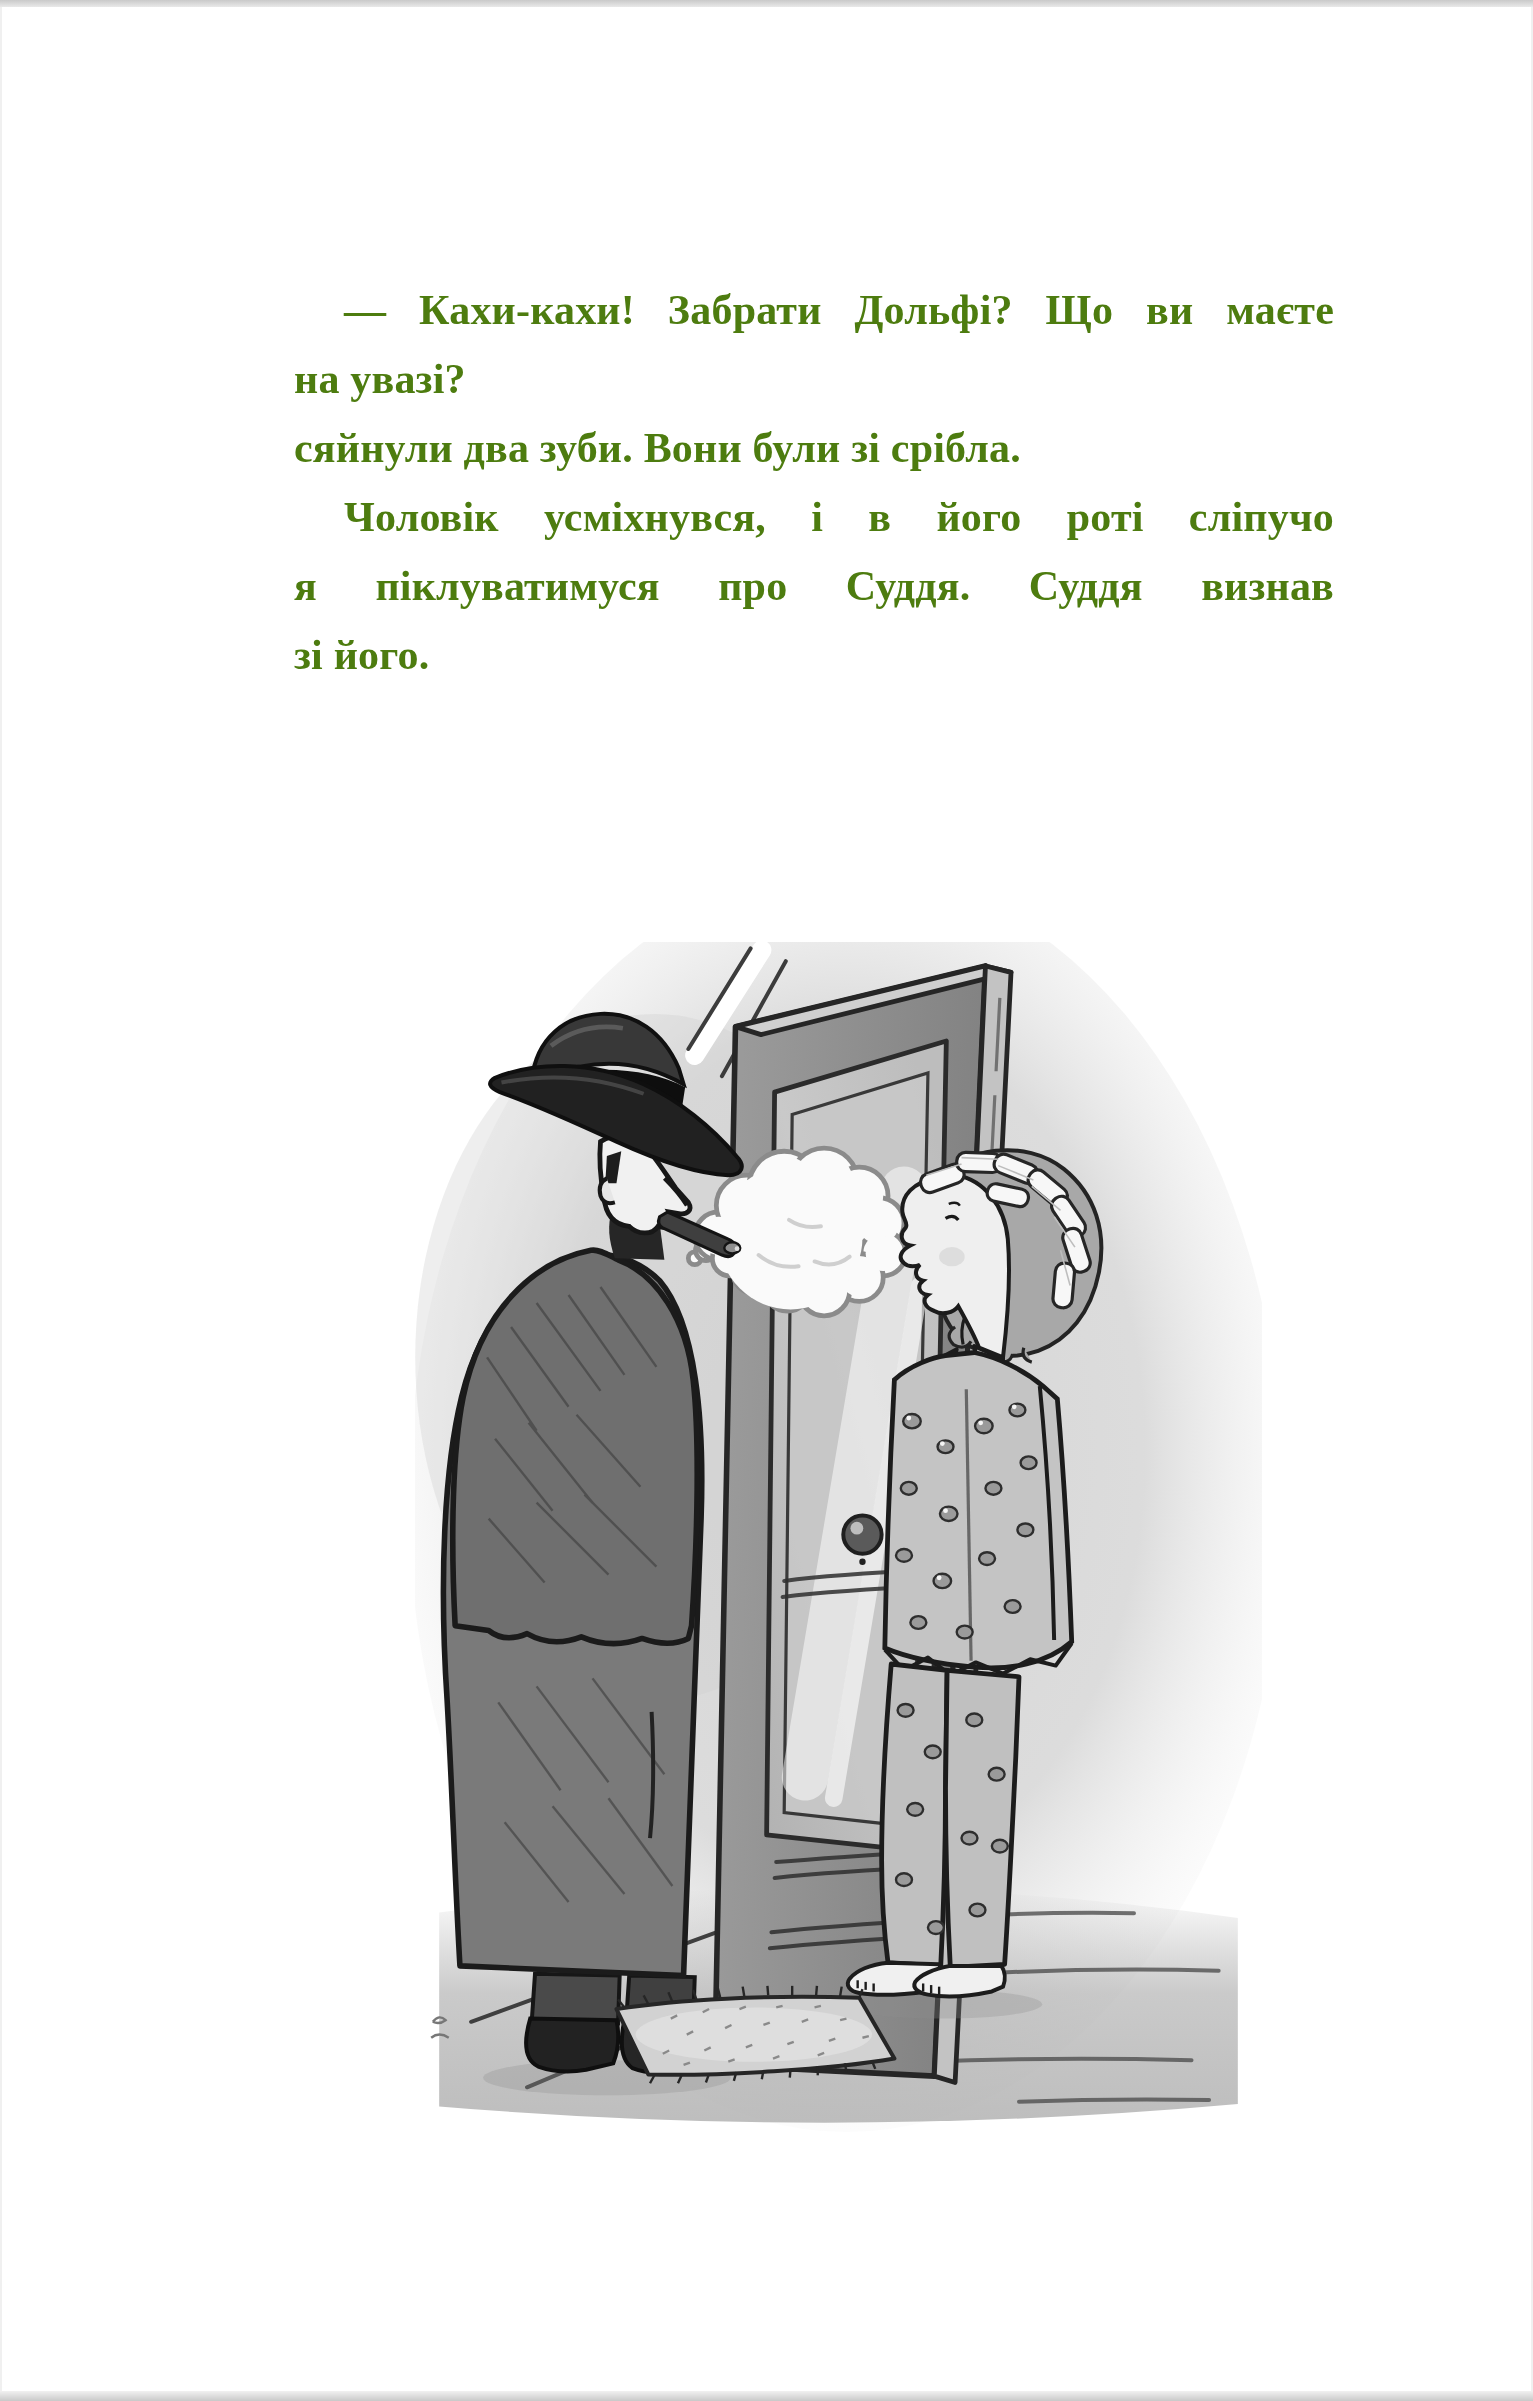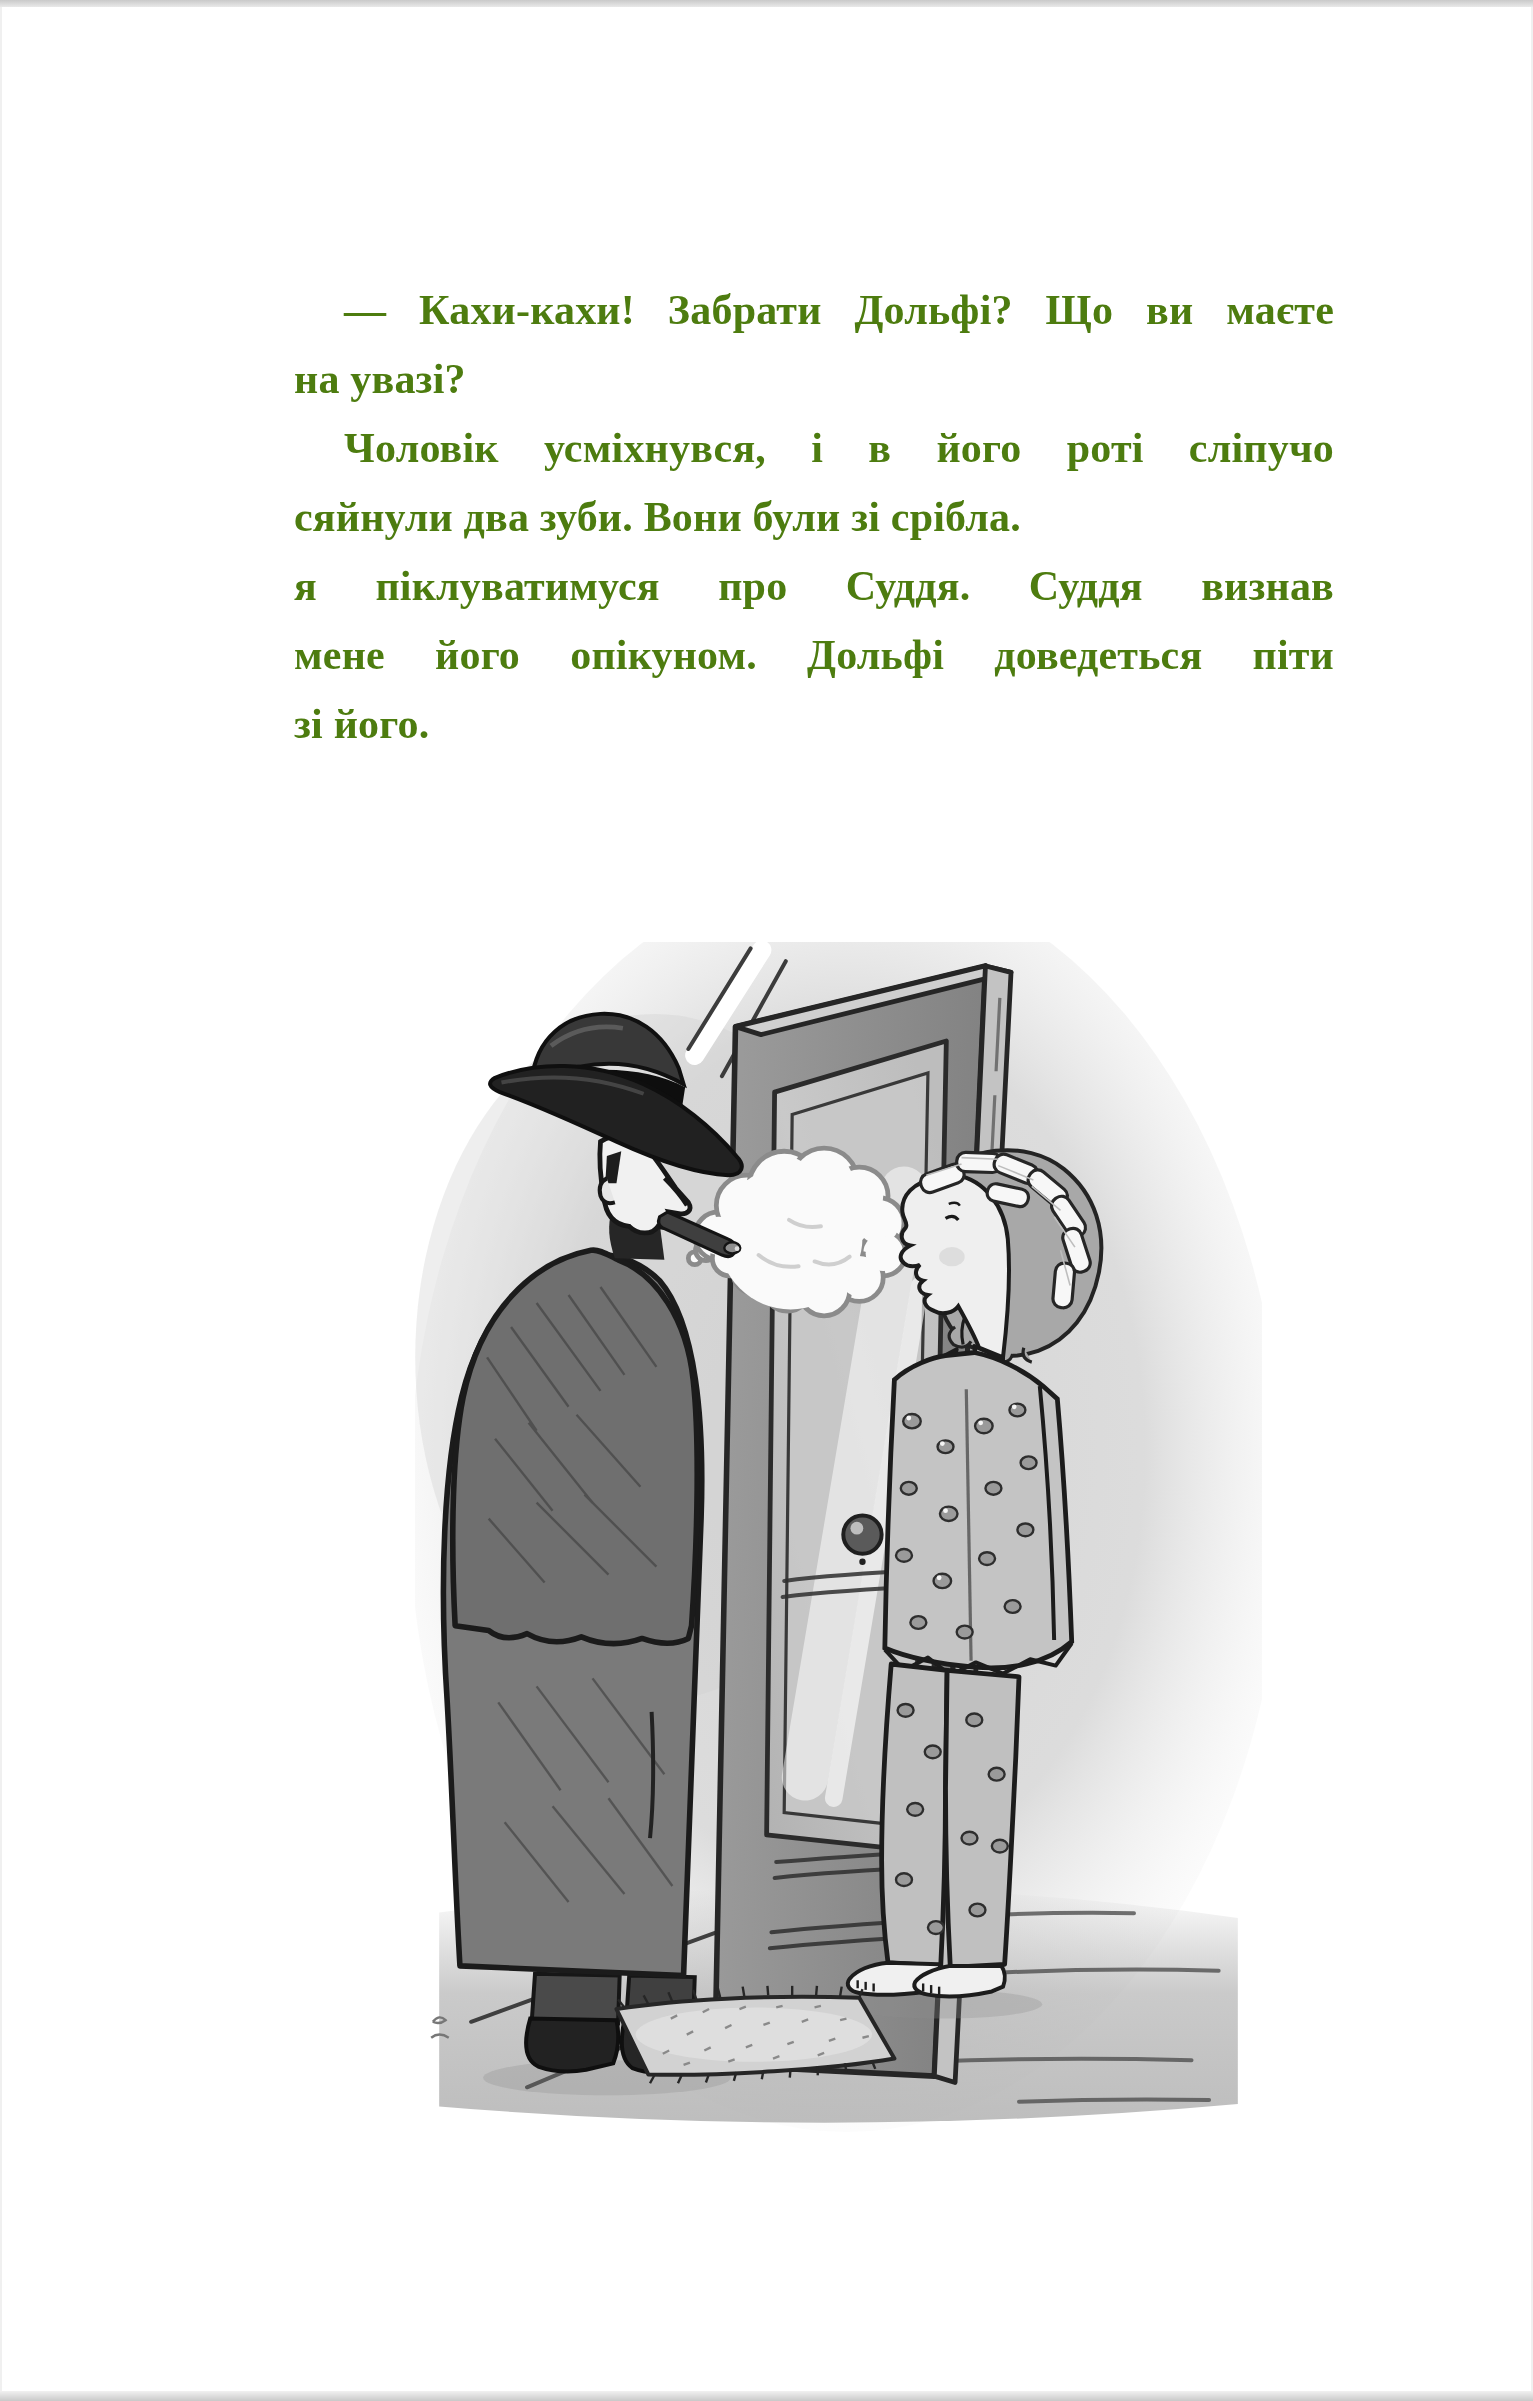--- a/index.html
+++ b/index.html
@@ -39,24 +39,23 @@
 <body>
 
 <div class="edge-top"></div>
 <div class="edge-left"></div>
 <div class="edge-right"></div>
 <div class="edge-bottom"></div>
 
 <div class="page-text">
   <span class="tline indent">— Кахи-кахи! Забрати Дольфі? Що ви маєте</span>
   <span class="tline last">на увазі?</span>
+  <span class="tline last">сяйнули два зуби. Вони були зі срібла.</span>
   <span class="tline indent">Чоловік усміхнувся, і в його роті сліпучо</span>
-  <span class="tline last">сяйнули два зуби. Вони були зі срібла.</span>
   <span class="tline">я піклуватимуся про Суддя. Суддя визнав</span>
-  <span class="tline">мене його опікуном. Дольфі доведеться піти</span>
   <span class="tline last">зі його.</span>
 </div>
 
 <div class="illustration-wrap">
 <svg viewBox="0 0 1060 1500" role="img" aria-label="Чорно-біла ілюстрація: чоловік у капелюсі та довгому плащі з сигарою в роті стоїть біля відчинених дверей навпроти жінки в піжамі в горошок із бігуді у волоссі; між ними хмарка диму, під дверима лежить килимок.">
   <defs>
     <radialGradient id="gVig" cx="50%" cy="46%" r="62%">
       <stop offset="0%" stop-color="#d2d2d2" stop-opacity="0.95"></stop>
       <stop offset="55%" stop-color="#d6d6d6" stop-opacity="0.85"></stop>
       <stop offset="100%" stop-color="#ffffff" stop-opacity="0"></stop>

